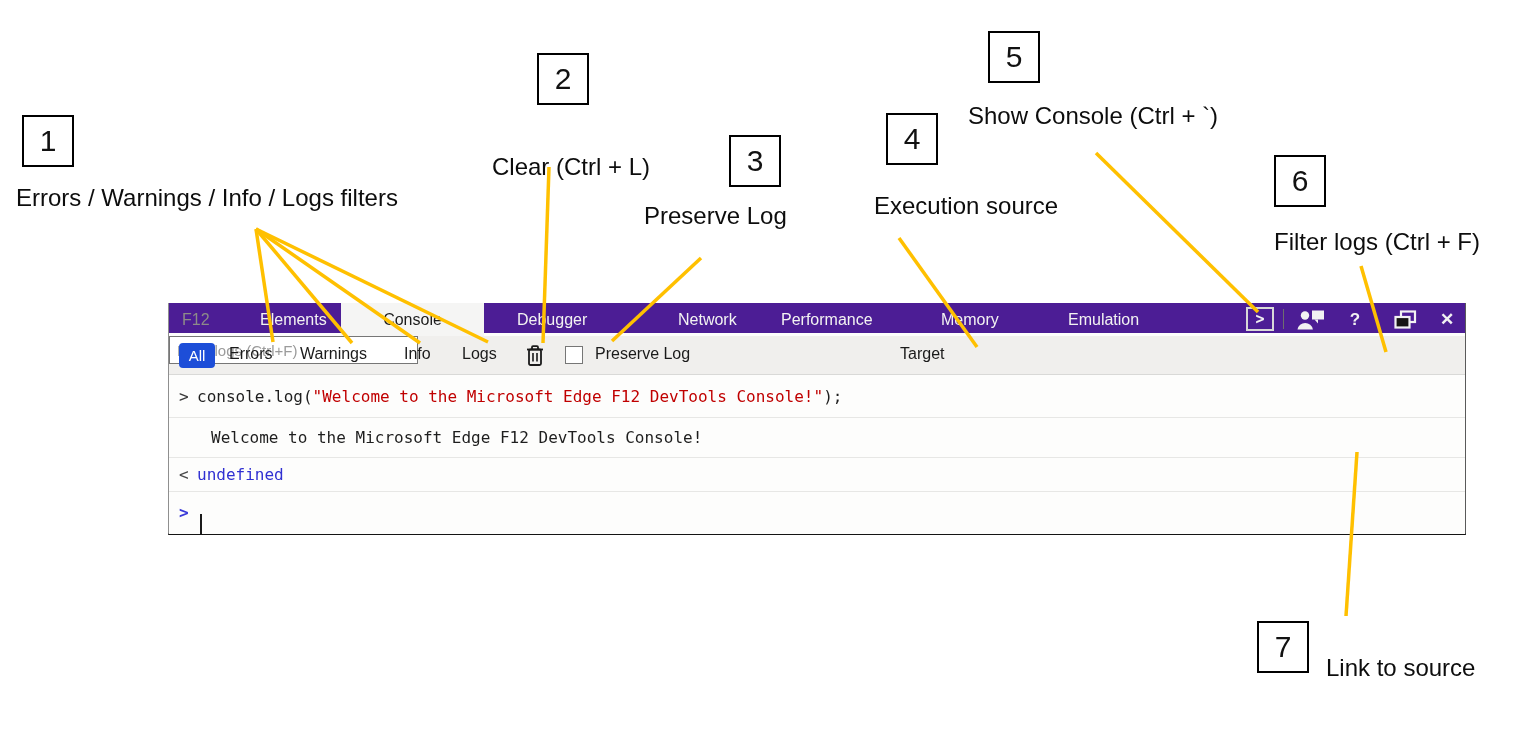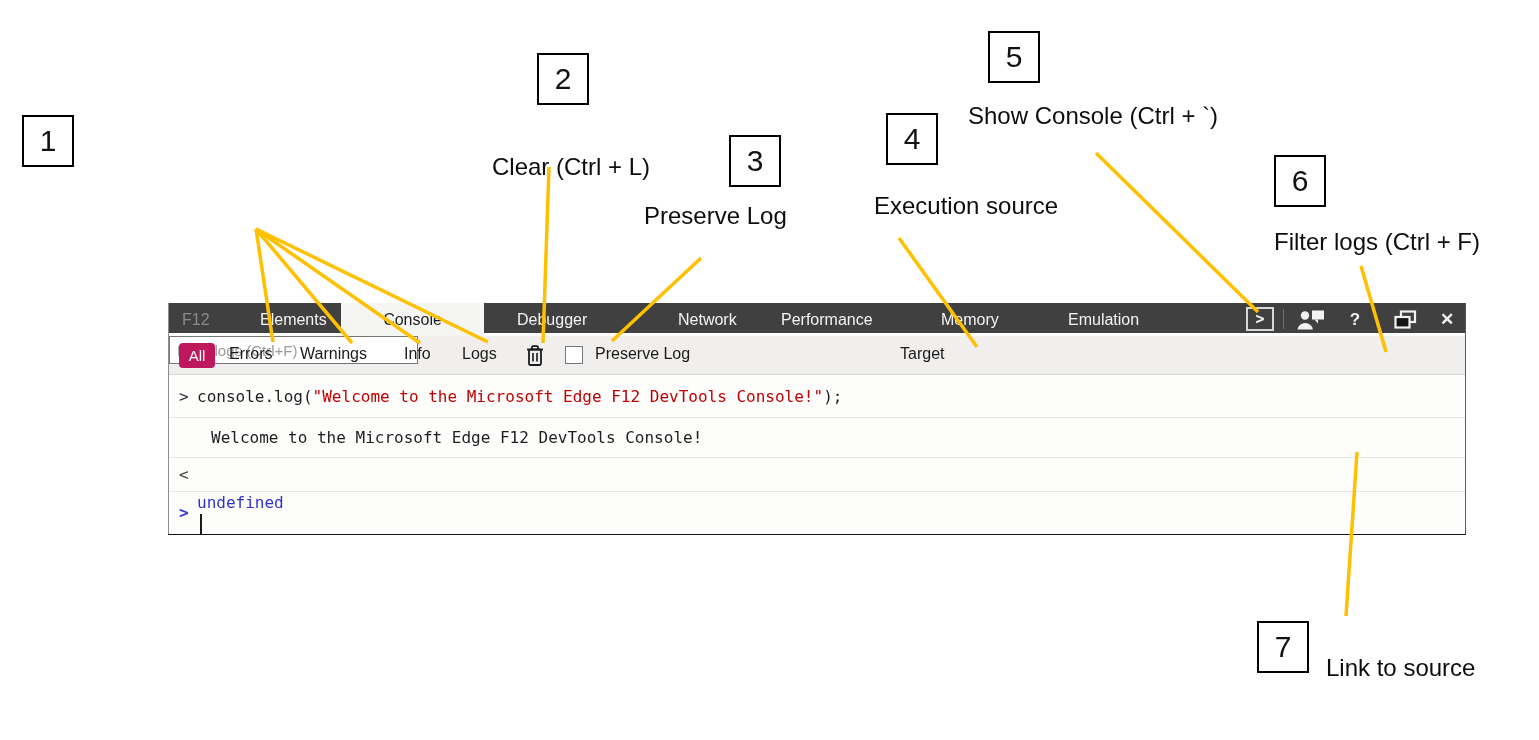--- a/index.html
+++ b/index.html
@@ -14,38 +14,38 @@
   .ann-label { position:absolute; font-size:24px; color:#0d0d0d; white-space:nowrap; z-index:5; }
   #conn-lines { position:absolute; left:0; top:0; width:1539px; height:740px; z-index:4; pointer-events:none; }
   #conn-lines line { stroke:#FFC000; stroke-width:3.5; }
 
   
   .devtools { position:absolute; left:168px; top:303px; width:1298px; height:232px;
               border-left:1px solid #8f8f8f; border-right:1px solid #5a5a5a;
               border-bottom:2px solid #141414; background:#fdfdfc; z-index:3; }
 
   
-  .tabbar { position:absolute; left:0; top:0; width:100%; height:30px; background:#404040; }
+  .tabbar { position:absolute; left:0; top:0; width:100%; height:30px; background:#4c1d95; }
   .tabbar .tab { position:absolute; top:0; height:33px; line-height:33px; color:#f3f3f2;
                  font-size:16px; cursor:default; }
   .tab-f12 { color:#8d8b89 !important; }
   .tab-active { background:#f5f5f4; color:#1b1b1b !important; text-align:center; }
   .tb-icon { position:absolute; top:0; height:33px; display:flex; align-items:center; justify-content:center;
              color:#f2f2f2; }
   .console-btn { width:28px; border:2px solid #d8d8d8; height:24px; top:4px;
                  font-weight:bold; font-size:15px; font-family:"DejaVu Sans Mono",monospace; }
   .tb-sep { position:absolute; width:1px; height:20px; top:6px; background:#6e6e6e; }
   .glyph-btn { font-size:17px; font-weight:bold; width:24px; }
 
   
   .toolbar { position:absolute; left:0; top:33px; width:100%; height:39px; background:#f0efed;
              border-bottom:1px solid #d9d9d7; font-size:16px; color:#1a1a1a; }
   .toolbar > span, .toolbar > div { position:absolute; }
   .filter-txt { top:9px; }
-  .pill-all { left:10px; top:7px; width:36px; height:25px; background:#be185d; color:#fff;
+  .pill-all { left:10px; top:7px; width:36px; height:25px; background:#1d4ed8; color:#fff;
               border-radius:4px; display:flex; align-items:center; justify-content:center; font-size:15px; }
   .checkbox { left:396px; top:10px; width:18px; height:18px; background:#fff; border:1px solid #767676; }
   .dropdown { left:793px; top:5px; width:240px; height:28px; background:#fff; border:1px solid #565656;
               display:flex; align-items:center; padding:0 8px; font-size:15px; color:#1c1c1c; }
   .dropdown .dd-val { flex:1; white-space:nowrap; overflow:hidden; }
   .filter-input { left:1041px; top:5px; width:249px; height:28px; background:#fff; border:1px solid #767676;
                   font-size:15px; padding:0 7px; color:#333; font-family:"Liberation Sans",sans-serif; }
   .filter-input::placeholder { color:#9b9b9b; }
 
   
@@ -82,20 +82,21 @@
   </svg>
 
   <div class="num-box" style="left:22px;  top:115px;">1</div>
   <div class="num-box" style="left:537px; top:53px;">2</div>
   <div class="num-box" style="left:729px; top:135px;">3</div>
   <div class="num-box" style="left:886px; top:113px;">4</div>
   <div class="num-box" style="left:988px; top:31px;">5</div>
   <div class="num-box" style="left:1274px;top:155px;">6</div>
   <div class="num-box" style="left:1257px;top:621px;">7</div>
 
+  <div class="ann-label" style="left:16px;  top:184px;">Errors / Warnings / Info / Logs filters</div>
   <div class="ann-label" style="left:492px; top:121px;margin-top:32px;">Clear (Ctrl + L)</div>
   <div class="ann-label" style="left:644px; top:202px;">Preserve Log</div>
   <div class="ann-label" style="left:874px; top:192px;">Execution source</div>
   <div class="ann-label" style="left:968px; top:102px;">Show Console (Ctrl + `)</div>
   <div class="ann-label" style="left:1274px;top:228px;">Filter logs (Ctrl + F)</div>
   <div class="ann-label" style="left:1326px;top:654px;">Link to source</div>
 
   <div class="devtools">
 
     <div class="tabbar">
@@ -157,21 +158,21 @@
         <span class="prompt" style="color:#3a3a3a;">&gt;</span>
         <span class="code-echo"><span>console.log(</span><span style="color:#c00000;">"Welcome to the Microsoft Edge F12 DevTools Console!"</span><span>);</span></span>
       </div>
 
       <div class="crow row-out">
         <span class="out-text">Welcome to the Microsoft Edge F12 DevTools Console!</span>
       </div>
 
       <div class="crow row-result">
         <span class="prompt" style="color:#4a4a4a;">&lt;</span>
-        <span style="position:absolute; left:28px; color:#3030d2;margin-top:28px;">undefined</span>
+        <span style="position:absolute; left:28px; color:#3030d2;">undefined</span>
       </div>
 
       <div class="crow row-input">
         <span class="prompt" style="color:#3b3bd9; font-weight:bold;">&gt;</span>
         <span style="position:absolute; left:22px; top:10px;"><span class="caret"></span></span>
       </div>
 
     </div>
   </div>
 

